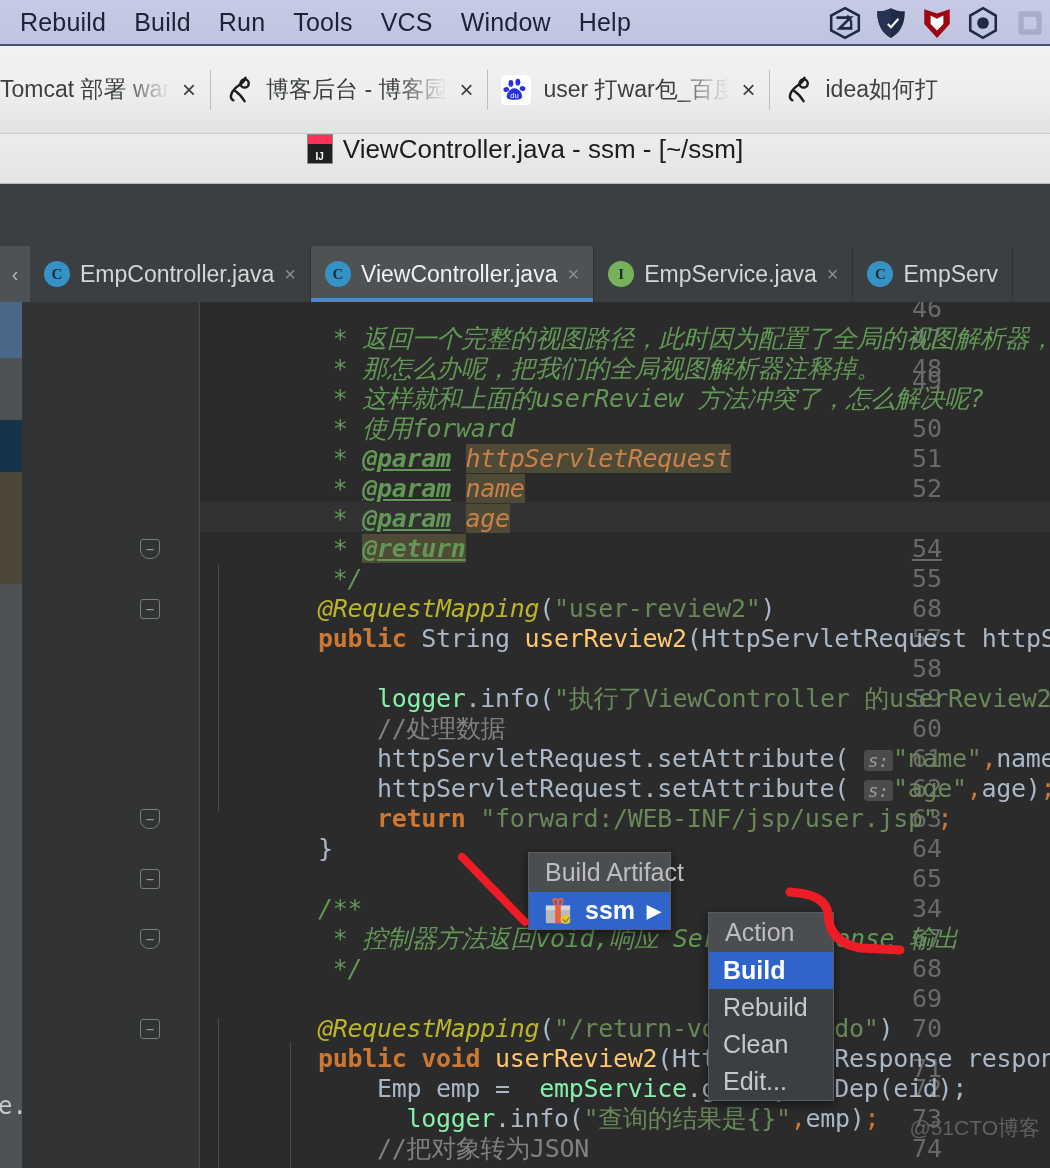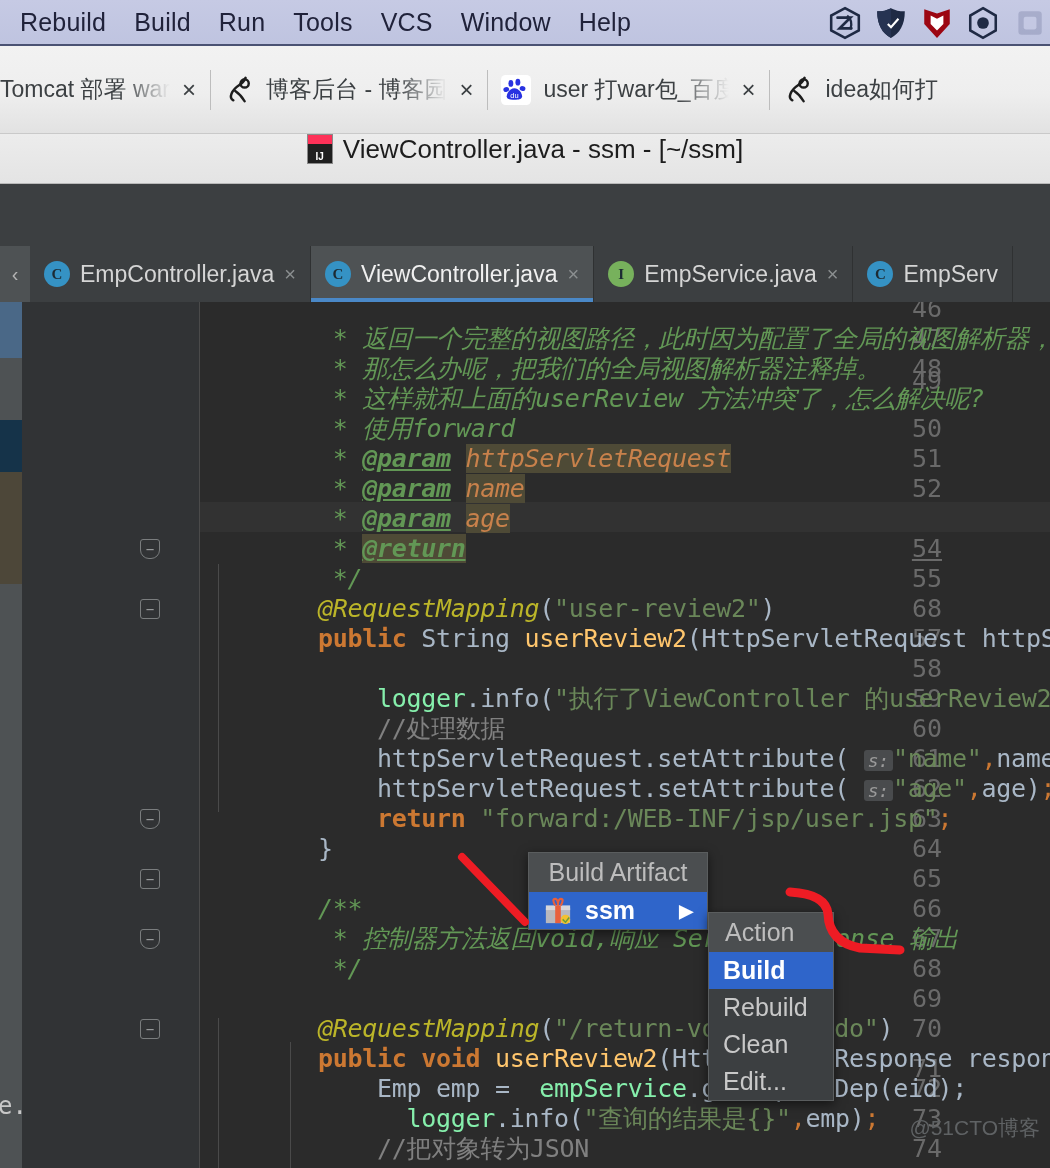--- a/index.html
+++ b/index.html
@@ -394,21 +394,21 @@
         <div class="lnum" style="top: 292px;">68</div>
         <div class="lnum" style="top: 322px;">57</div>
         <div class="lnum" style="top: 352px;">58</div>
         <div class="lnum" style="top: 382px;">59</div>
         <div class="lnum" style="top: 412px;">60</div>
         <div class="lnum" style="top: 442px;">61</div>
         <div class="lnum" style="top: 472px;">62</div>
         <div class="lnum" style="top: 502px;">63</div>
         <div class="lnum" style="top: 532px;">64</div>
         <div class="lnum" style="top: 562px;">65</div>
-        <div class="lnum" style="top: 592px;">66</div>
+        <div class="lnum" style="top: 592px;">34</div>
         <div class="lnum" style="top: 622px;">67</div>
         <div class="lnum" style="top: 652px;">68</div>
         <div class="lnum" style="top: 682px;">69</div>
         <div class="lnum" style="top: 712px;">70</div>
         <div class="lnum" style="top: 742px; margin-top: 10px;">71</div>
         <div class="lnum" style="top: 772px;">72</div>
         <div class="lnum" style="top: 802px;">73</div>
         <div class="lnum" style="top: 832px;">74</div>
         <div class="lnum" style="top: 862px;">75</div>
       </div>
@@ -507,21 +507,21 @@
       <div class="cline" style="top:832px;">
         <span class="c-type">    ObjectMapper objectMapper = </span><span class="c-kw">new</span><span class="c-type"> ObjectMapper()</span>
       </div>
       <div class="cline" style="top:862px;">
         
       </div>
     </div>
 
     <div id="watermark">@51CTO博客</div>
 
-    <div class="popup" style="left:528px; top:550px; width:180px;text-align:center;">
+    <div class="popup" style="left:528px; top:550px; width:143px;">
       <div class="popup-title">Build Artifact</div>
       <div class="popup-item selected">
         <svg class="gift-icon" viewBox="0 0 32 30">
           <rect x="3" y="12" width="26" height="16" fill="#b8b8bd"></rect>
           <rect x="3" y="9" width="26" height="5" fill="#d6d6da"></rect>
           <rect x="13" y="9" width="6" height="19" fill="#e8603c"></rect>
           <path d="M13 9 q-4 -7 0 -7 q3 0 3 7" fill="none" stroke="#e8603c" stroke-width="2.2"></path>
           <path d="M19 9 q4 -7 0 -7 q-3 0 -3 7" fill="none" stroke="#e8603c" stroke-width="2.2"></path>
           <circle cx="24" cy="24" r="5" fill="#f2c12e"></circle>
           <path d="M21 24 l3 3 l4 -5" stroke="#6a9e3a" stroke-width="1.6" fill="none"></path>

